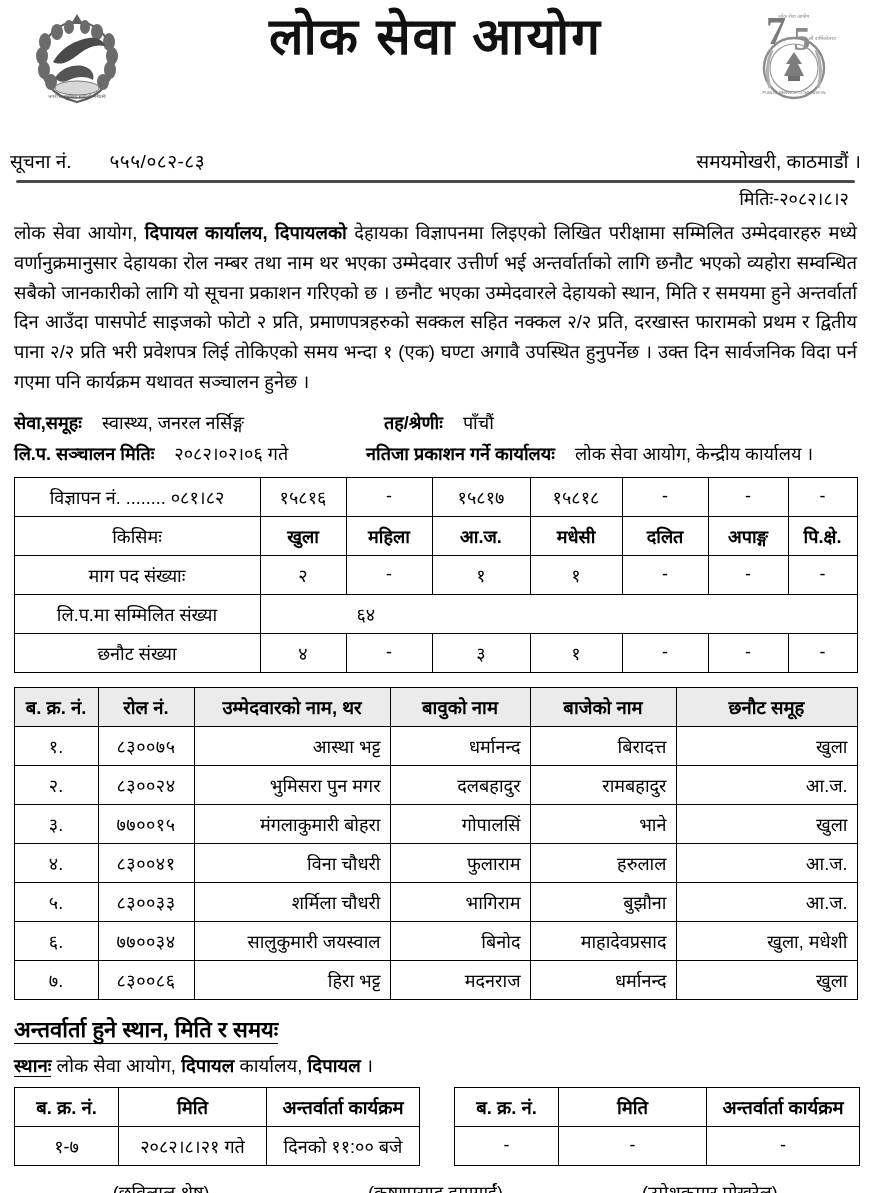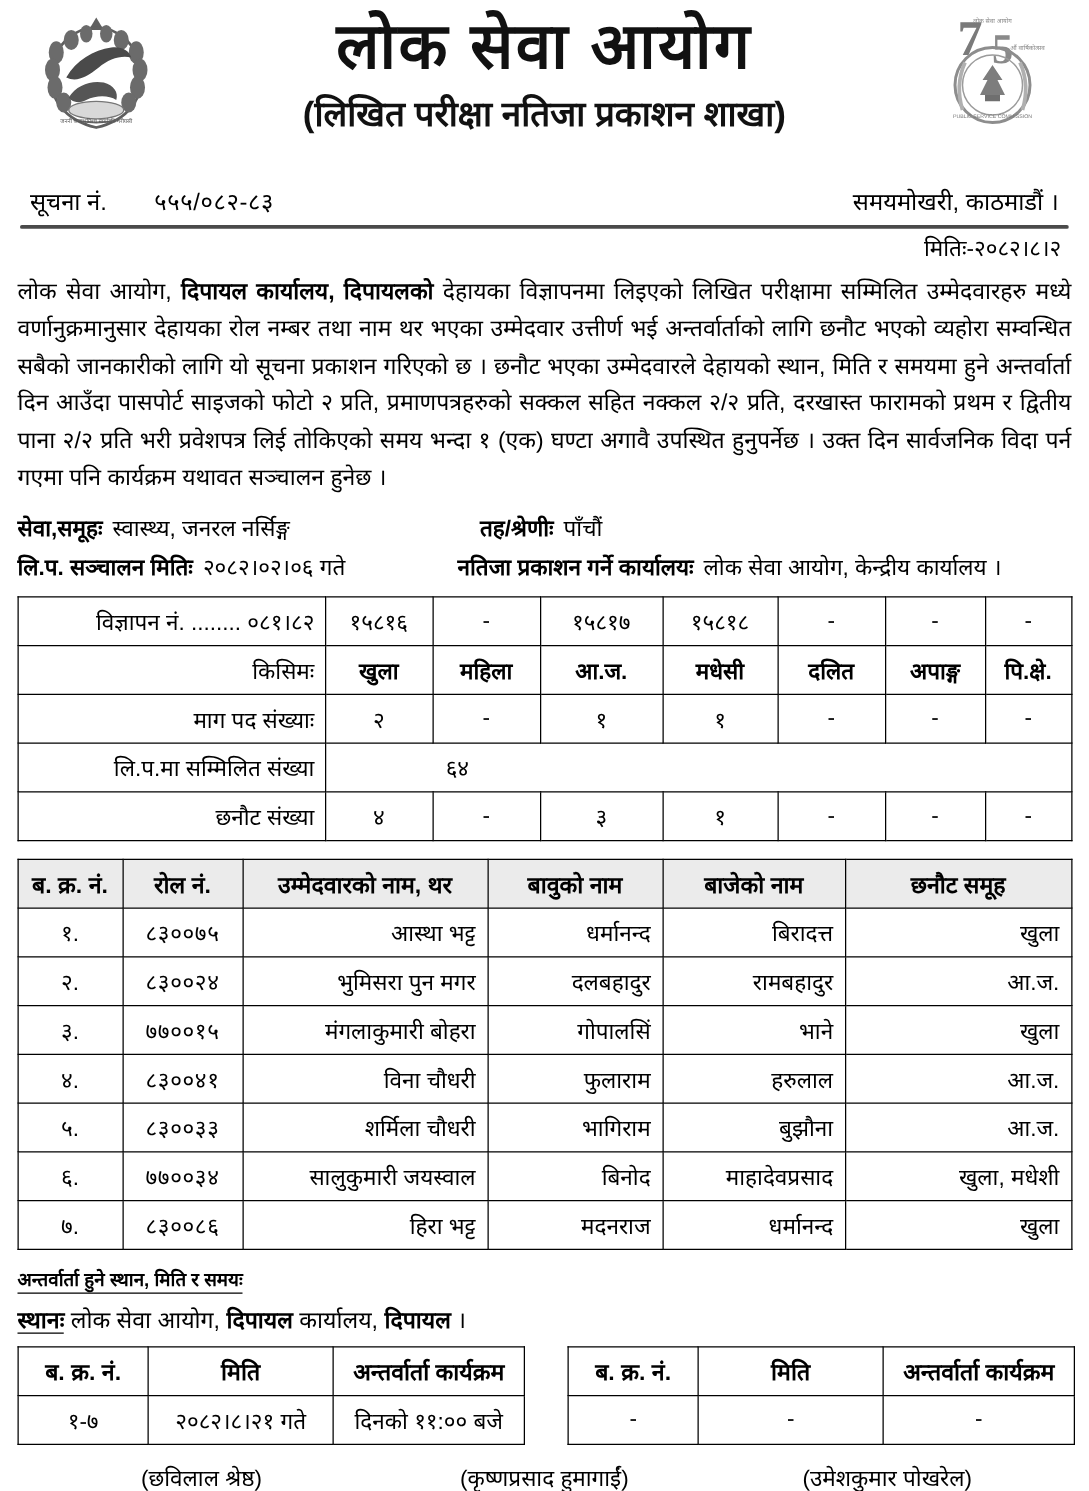--- a/index.html
+++ b/index.html
@@ -59,21 +59,21 @@
     margin-top: 13px;
     line-height: 1.1;
     color: #111;
   }
 
   
   .notice-line {
     display: flex;
     justify-content: space-between;
     align-items: baseline;
-    padding: 0 24px;
+    padding: 0 10px;
     font-size: 19px;
     margin-top: 2px;
   }
   .notice-left { display: flex; gap: 38px; }
   .notice-label { }
   .notice-value { letter-spacing: 0.5px; }
   .notice-place { }
 
   .rule {
     height: 3px;
@@ -101,21 +101,21 @@
   .svc-block {
     padding: 6px 14px 0 14px;
     font-size: 18px;
   }
   .svc-row {
     display: flex;
     align-items: baseline;
     margin-top: 7px;
   }
   .svc-row .lbl { font-weight: bold; }
-  .svc-row .val { margin-left: 8px; }
+  .svc-row .val { margin-left: 20px; }
   .svc-seg-1 { flex: 0 0 370px; display: flex; align-items: baseline; }
   .svc-seg-2 { flex: 0 0 190px; display: flex; align-items: baseline; }
   .svc-seg-3 { flex: 1 1 auto; display: flex; align-items: baseline; }
   .svc-b-1 { flex: 0 0 352px; display: flex; align-items: center; }
   .svc-b-2 { flex: 1 1 auto; display: flex; align-items: baseline; }
 
   
   table {
     border-collapse: collapse;
     font-size: 18px;
@@ -125,21 +125,21 @@
     margin: 12px auto 0 auto;
     table-layout: fixed;
   }
   .adv-table td {
     border: 1.6px solid #000;
     padding: 7px 8px;
     height: 22px;
     vertical-align: middle;
   }
   .adv-table td.rowlabel {
-    text-align: right;
+    text-align: center;
     width: 246px;
   }
   .adv-table td.c { text-align: center; }
   .adv-table td.kisim { font-weight: bold; }
 
   .cand-table {
     width: 843px;
     margin: 14px auto 0 auto;
     table-layout: fixed;
   }
@@ -154,21 +154,21 @@
     text-align: center;
     font-size: 18.5px;
   }
   .cand-table td.num { text-align: center; }
   .cand-table td.roll { text-align: center; letter-spacing: 0.5px; }
   .cand-table td.txt { text-align: right; margin-top: 32px; }
 
   
   .iv-heading {
     padding: 13px 14px 0 14px;
-    font-size: 15px;
+    font-size: 22px;
     font-weight: bold;
   }
   .iv-heading span { border-bottom: 1.6px solid #000; padding-bottom: 1px; }
   .iv-venue {
     padding: 9px 14px 0 14px;
     font-size: 18.5px;
   }
   .iv-venue .vlbl { font-weight: bold; border-bottom: 1.6px solid #000; }
   .iv-venue b { font-weight: bold; }
 
@@ -230,21 +230,20 @@
         <path d="M28 54 C36 40 50 32 64 30 C72 29 78 32 80 38 C72 36 62 39 54 46 C44 54 36 58 28 54 Z" fill="#4a4a4a"></path>
         <path d="M30 70 C36 60 48 56 58 58 C66 60 70 66 68 72 C62 68 52 68 44 72 C38 75 33 74 30 70 Z" fill="#555"></path>
         <ellipse cx="52" cy="80" rx="22" ry="7" fill="#d8d8d8" stroke="#777" stroke-width="1"></ellipse>
         <path d="M34 88 Q52 92 70 88" fill="none" stroke="#666" stroke-width="1.4"></path>
         <text x="52" y="90" font-size="4.4" text-anchor="middle" fill="#555" font-family="'Liberation Sans',sans-serif">जननी जन्मभूमिश्च स्वर्गादपि गरीयसी</text>
       </svg>
     </div>
 
     <div class="header-center">
       <div class="org-title">लोक सेवा आयोग</div>
-      <div class="branch-title">(लिखित परीक्षा नतिजा प्रकाशन शाखा)</div>
     </div>
 
     <div class="emblem-right">
       <svg width="96" height="100" viewBox="0 0 96 100" aria-hidden="true">
         <text x="30" y="38" font-size="40" font-weight="bold" fill="#7a7a7a" font-family="'Liberation Serif',serif" text-anchor="middle">7</text>
         <text x="56" y="44" font-size="34" font-weight="bold" fill="#8a8a8a" font-family="'Liberation Serif',serif" text-anchor="middle">5</text>
         <text x="48" y="12" font-size="5" fill="#888" text-anchor="middle" font-family="'Liberation Sans',sans-serif">लोक सेवा आयोग</text>
         <text x="76" y="34" font-size="5" fill="#888" text-anchor="middle" font-family="'Liberation Sans',sans-serif">औं वार्षिकोत्सव</text>
         <circle cx="48" cy="62" r="30" fill="none" stroke="#8d8d8d" stroke-width="2.4"></circle>
         <circle cx="48" cy="62" r="24" fill="none" stroke="#9b9b9b" stroke-width="1.2"></circle>

